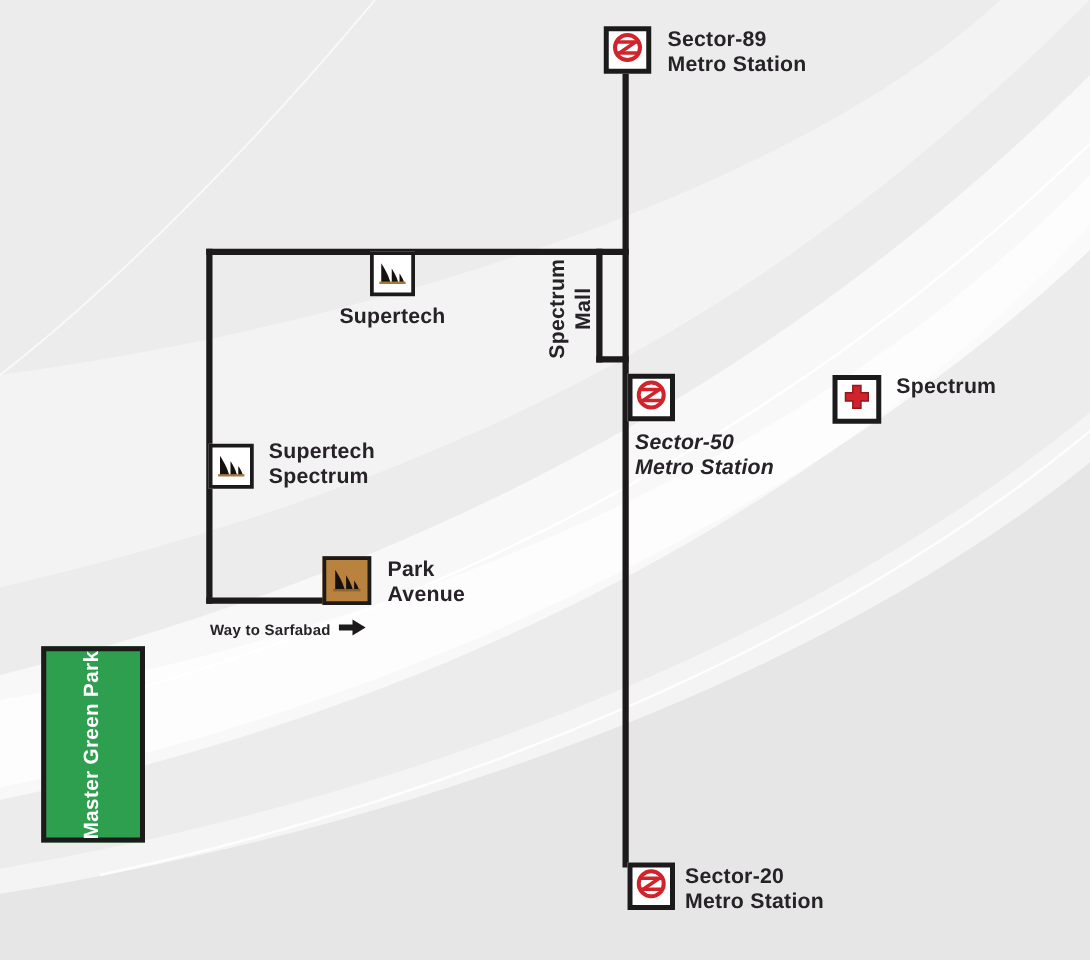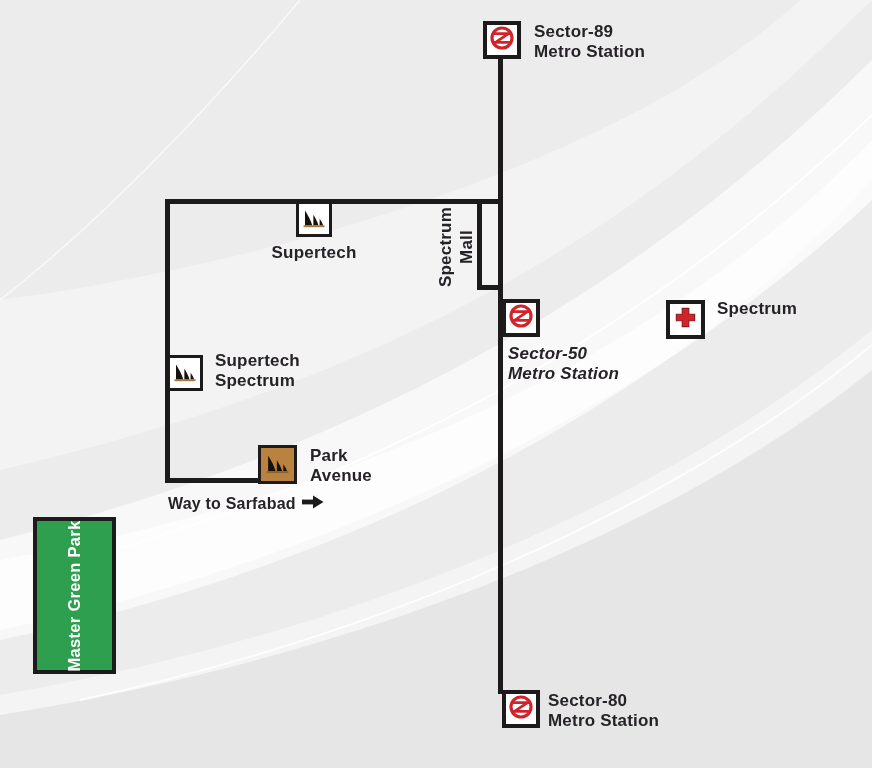--- a/index.html
+++ b/index.html
@@ -49,21 +49,21 @@
   }
   .mall-label{
     position:absolute;left:456px;top:247px;
     transform:translate(-50%,-50%) rotate(-90deg);
     font-weight:700;font-size:17px;line-height:21px;color:#262227;
     text-align:center;letter-spacing:.2px;white-space:nowrap;
   }
   .sarfabad{
     position:absolute;left:168px;top:495px;
     display:flex;align-items:center;gap:6px;
-    font-weight:700;font-size:16px;color:#262227;letter-spacing:.2px;
+    font-weight:700;font-size:12px;color:#262227;letter-spacing:.2px;
   }
 </style>
 </head>
 <body>
 
 <div class="stage">
 
   <svg class="bg" viewBox="0 0 872 768" preserveAspectRatio="none" aria-hidden="true">
     <rect width="872" height="768" fill="#ececec"></rect>
     <path d="M872,0 C660,210 430,370 0,470 L0,300 C300,260 640,150 800,0 Z" fill="#f3f3f3"></path>
@@ -138,21 +138,21 @@
         <circle cx="13" cy="13" r="10" fill="#ffffff" stroke="#d0232b" stroke-width="3.2"></circle>
         <g clip-path="url(#c51)" stroke="#d0232b" stroke-width="2.7">
           <line x1="1" y1="8.6" x2="25" y2="8.6"></line>
           <line x1="1" y1="17.4" x2="25" y2="17.4"></line>
           <line x1="19.5" y1="8.6" x2="6.5" y2="17.4"></line>
         </g>
       </svg>
     </span>
   </div>
   <div class="lbl" style="left:548px;top:691px;">
-    <div>Sector-80</div>
+    <div>Sector-20</div>
     <div>Metro Station</div>
   </div>
 
   <div class="mall-label">
     <div>Spectrum</div>
     <div>Mall</div>
   </div>
 
   <div class="bld-box" style="left:296px;top:201px;">
     <span>

